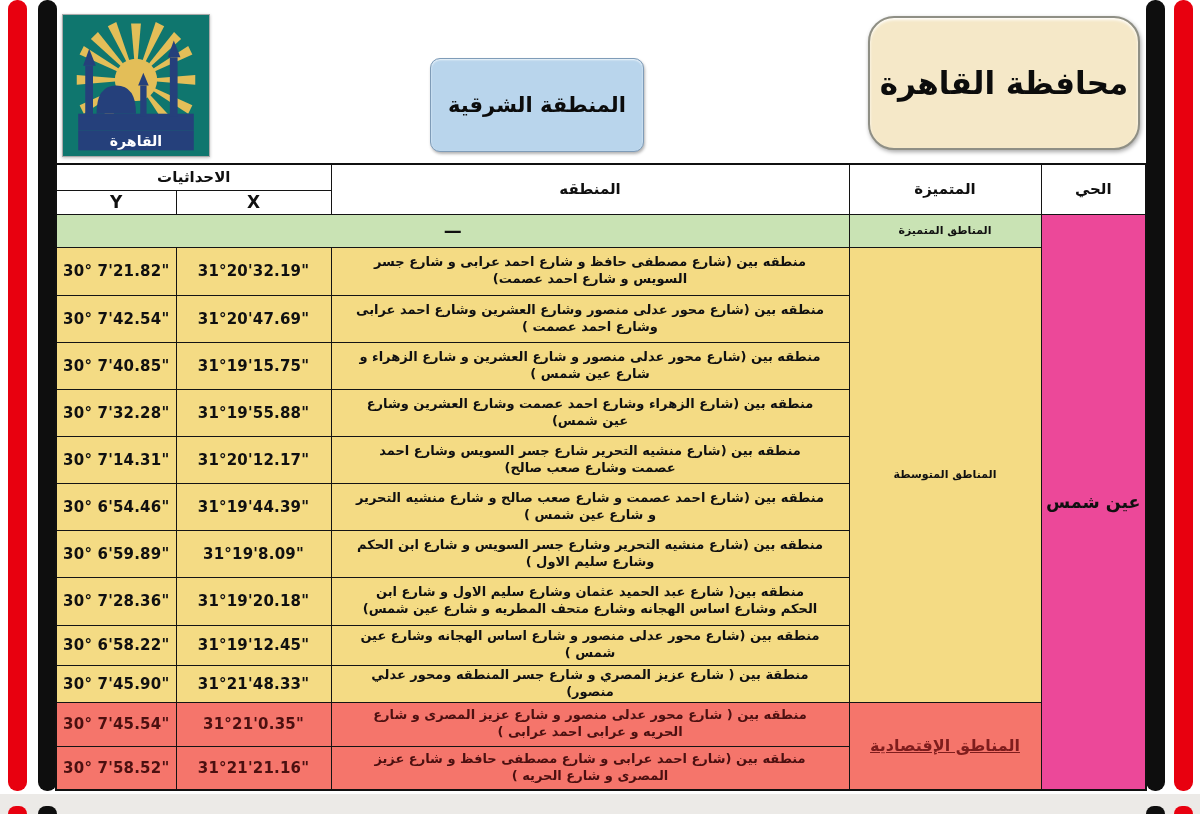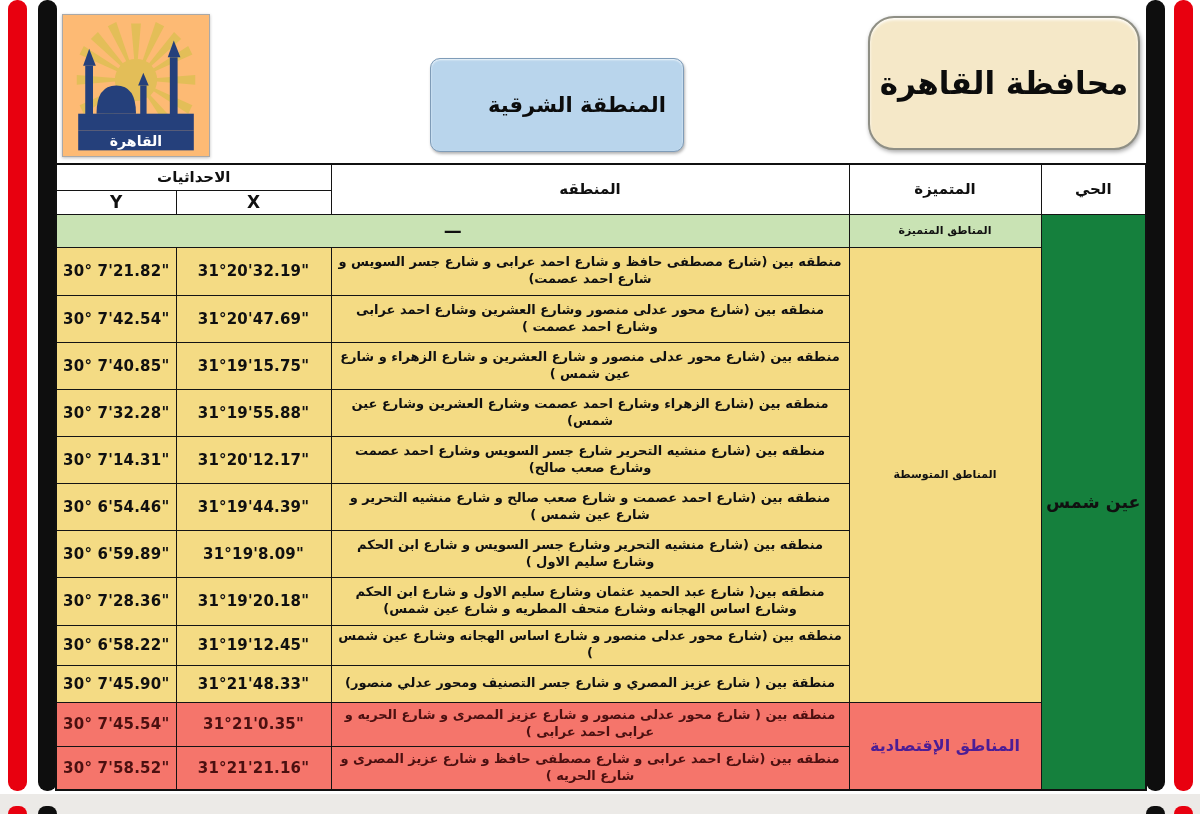--- a/index.html
+++ b/index.html
@@ -11,55 +11,55 @@
   .stripe{position:absolute;top:0;height:791px;width:19px;border-radius:9px;}
   .stripe.red{background:#e8000f;}
   .stripe.black{background:#0e0e0e;}
   .stripe.l1{left:8px;} .stripe.l2{left:38px;}
   .stripe.r1{left:1146px;} .stripe.r2{left:1174px;}
   .stub{position:absolute;top:806px;height:14px;width:19px;border-radius:8px 8px 0 0;}
   .stub.red{background:#e8000f;} .stub.black{background:#0e0e0e;}
   
   .bottom-band{position:absolute;left:0;top:794px;width:1200px;height:20px;background:#eceae7;}
   
-  .logo{position:absolute;left:62px;top:14px;width:146px;height:141px;background:#fdba74;
+  .logo{position:absolute;left:62px;top:14px;width:146px;height:141px;background:#0f766e;
         border:1px solid #a9a9a9;box-shadow:0 1px 3px rgba(0,0,0,.25);}
   .logo svg{width:100%;height:100%;display:block;}
   
   .region-box{
     position:absolute;left:430px;top:58px;width:212px;height:92px;background:#b9d5ec;
     border:1px solid #7f9cb8;border-radius:10px;box-shadow:1px 2px 3px rgba(0,0,0,.3), inset 0 1px 2px rgba(255,255,255,.8);
     display:flex;flex-direction:column;justify-content:center;align-items:center;
-    font-weight:bold;font-size:21px;color:#0c0c0c;line-height:1.55;direction:rtl;padding-left:40px;
+    font-weight:bold;font-size:21px;color:#0c0c0c;line-height:1.55;direction:rtl;
   }
   .gov-box{
     position:absolute;left:868px;top:16px;width:268px;height:130px;background:#f5e8c8;
     border:2px solid #8f8f85;border-radius:26px;box-shadow:1px 2px 4px rgba(0,0,0,.35), inset 0 2px 3px rgba(255,255,255,.9);
     display:flex;flex-direction:column;justify-content:center;align-items:center;
     font-weight:bold;font-size:31px;color:#0c0c0c;line-height:1.5;direction:rtl;
   }
   
   table.areas{
     position:absolute;left:55px;top:163px;width:1090px;border-collapse:collapse;
     table-layout:fixed;direction:rtl;font-weight:bold;color:#101010;
   }
   table.areas td, table.areas th{border:1.6px solid #141414;overflow:hidden;}
   table.areas{border:2.5px solid #101010;}
   th{background:#ffffff;font-size:15px;font-weight:bold;text-align:center;vertical-align:middle;padding:0;}
   th.xy{font-size:17px;}
   td{vertical-align:middle;text-align:center;padding:0 4px;}
-  td.area{font-size:13px;line-height:1.3;padding:1px 4px;}
+  td.area{font-size:13px;line-height:1.3;padding:1px 24px;}
   td.coord{font-size:15px;letter-spacing:.2px;}
   td.clf{font-size:11px;}
   .c-green{background:#c9e3b4;}
   .c-yellow{background:#f4db84;}
   .c-red{background:#f5756b;}
   tr.sec-red td{color:#4b1010;}
-  td.clf.c-red{color:#4c1d95;font-size:16px;}
-  td.district{background:#15803d;font-size:17.5px;margin-left:17px;}
+  td.clf.c-red{color:#7f1d1d;font-size:16px;text-decoration:underline;}
+  td.district{background:#ec4899;font-size:17.5px;margin-left:17px;}
   .ltr{direction:ltr;unicode-bidi:isolate;display:inline-block;}
   td.dash-cell{font-size:18px;}
 </style>
 </head>
 <body>
 
 <div class="stripe red l1"></div>
 <div class="stripe black l2"></div>
 <div class="stripe black r1"></div>
 <div class="stripe red r2"></div>
@@ -174,21 +174,21 @@
     <td class="area c-yellow">منطقه بين( شارع عبد الحميد عثمان وشارع سليم الاول و شارع ابن الحكم وشارع اساس الهجانه وشارع متحف المطريه و شارع عين شمس)</td>
     <td class="coord c-yellow"><span class="ltr">31°19'20.18"</span></td>
     <td class="coord c-yellow"><span class="ltr">30° 7'28.36"</span></td>
   </tr>
   <tr style="height:40px">
     <td class="area c-yellow">منطقه بين (شارع محور عدلى منصور و شارع اساس الهجانه وشارع عين شمس )</td>
     <td class="coord c-yellow"><span class="ltr">31°19'12.45"</span></td>
     <td class="coord c-yellow"><span class="ltr">30° 6'58.22"</span></td>
   </tr>
   <tr style="height:37px">
-    <td class="area c-yellow">منطقة بين ( شارع عزيز المصري و شارع جسر التصنيف ومحور عدلي منصور)</td>
+    <td class="area c-yellow">منطقة بين ( شارع عزيز المصري و شارع جسر المنطقه ومحور عدلي منصور)</td>
     <td class="coord c-yellow"><span class="ltr">31°21'48.33"</span></td>
     <td class="coord c-yellow"><span class="ltr">30° 7'45.90"</span></td>
   </tr>
 
   <tr class="sec-red" style="height:44px">
     <td class="clf c-red" rowspan="2">المناطق الإقتصادية</td>
     <td class="area c-red">منطقه بين ( شارع محور عدلى منصور و شارع عزيز المصرى و شارع الحريه و عرابى احمد عرابى )</td>
     <td class="coord c-red"><span class="ltr">31°21'0.35"</span></td>
     <td class="coord c-red"><span class="ltr">30° 7'45.54"</span></td>
   </tr>

